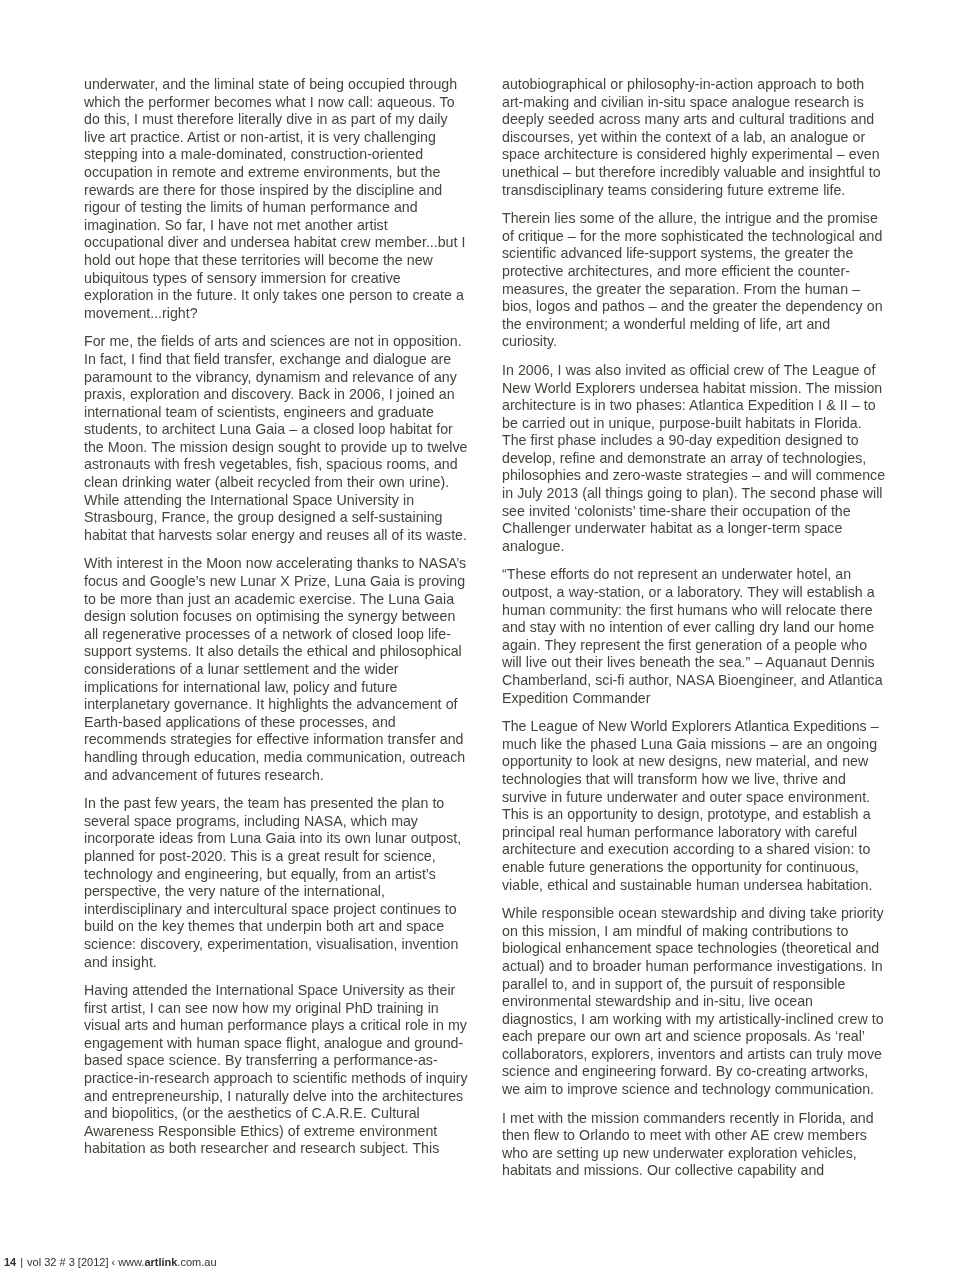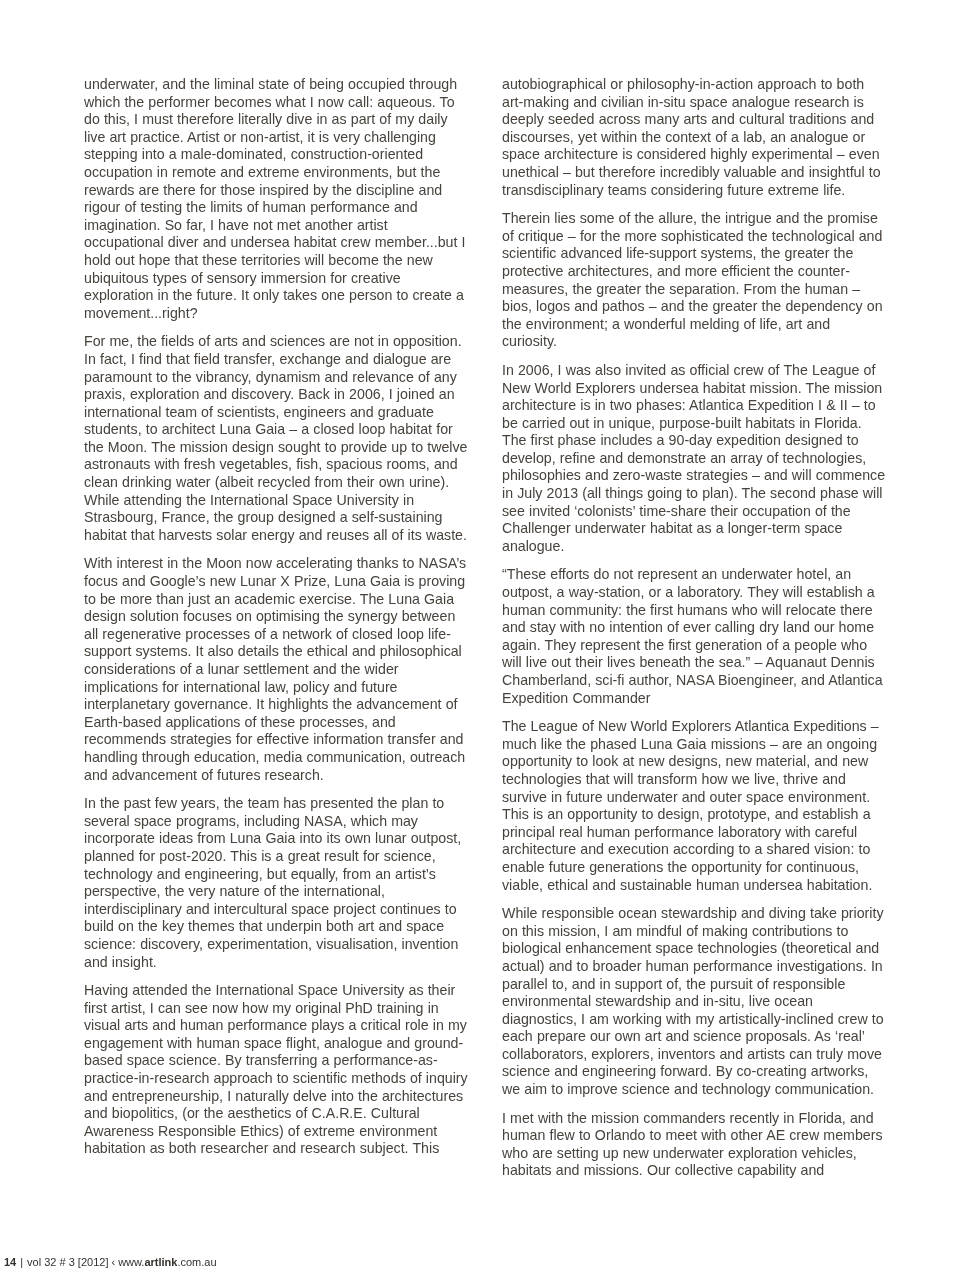--- a/index.html
+++ b/index.html
@@ -56,21 +56,21 @@
         <p class="para">In the past few years, the team has presented the plan to several space programs, including NASA, which may incorporate ideas from Luna Gaia into its own lunar outpost, planned for post-2020. This is a great result for science, technology and engineering, but equally, from an artist’s perspective, the very nature of the international, interdisciplinary and intercultural space project continues to build on the key themes that underpin both art and space science: discovery, experimentation, visualisation, invention and insight.</p>
         <p class="para">Having attended the International Space University as their first artist, I can see now how my original PhD training in visual arts and human performance plays a critical role in my engagement with human space flight, analogue and ground-based space science. By transferring a performance-as-practice-in-research approach to scientific methods of inquiry and entrepreneurship, I naturally delve into the architectures and biopolitics, (or the aesthetics of C.A.R.E. Cultural Awareness Responsible Ethics) of extreme environment habitation as both researcher and research subject. This</p>
       </div>
     <div class="col">
         <p class="para">autobiographical or philosophy-in-action approach to both art-making and civilian in-situ space analogue research is deeply seeded across many arts and cultural traditions and discourses, yet within the context of a lab, an analogue or space architecture is considered highly experimental – even unethical – but therefore incredibly valuable and insightful to transdisciplinary teams considering future extreme life.</p>
         <p class="para">Therein lies some of the allure, the intrigue and the promise of critique – for the more sophisticated the technological and scientific advanced life-support systems, the greater the protective architectures, and more efficient the counter-measures, the greater the separation. From the human – bios, logos and pathos – and the greater the dependency on the environment; a wonderful melding of life, art and curiosity.</p>
         <p class="para">In 2006, I was also invited as official crew of The League of New World Explorers undersea habitat mission. The mission architecture is in two phases: Atlantica Expedition I &amp; II – to be carried out in unique, purpose-built habitats in Florida. The first phase includes a 90-day expedition designed to develop, refine and demonstrate an array of technologies, philosophies and zero-waste strategies – and will commence in July 2013 (all things going to plan). The second phase will see invited ‘colonists’ time-share their occupation of the Challenger underwater habitat as a longer-term space analogue.</p>
         <p class="para">“These efforts do not represent an underwater hotel, an outpost, a way-station, or a laboratory. They will establish a human community: the first humans who will relocate there and stay with no intention of ever calling dry land our home again. They represent the first generation of a people who will live out their lives beneath the sea.” – Aquanaut Dennis Chamberland, sci-fi author, NASA Bioengineer, and Atlantica Expedition Commander</p>
         <p class="para">The League of New World Explorers Atlantica Expeditions – much like the phased Luna Gaia missions – are an ongoing opportunity to look at new designs, new material, and new technologies that will transform how we live, thrive and survive in future underwater and outer space environment. This is an opportunity to design, prototype, and establish a principal real human performance laboratory with careful architecture and execution according to a shared vision: to enable future generations the opportunity for continuous, viable, ethical and sustainable human undersea habitation.</p>
         <p class="para">While responsible ocean stewardship and diving take priority on this mission, I am mindful of making contributions to biological enhancement space technologies (theoretical and actual) and to broader human performance investigations. In parallel to, and in support of, the pursuit of responsible environmental stewardship and in-situ, live ocean diagnostics, I am working with my artistically-inclined crew to each prepare our own art and science proposals. As ‘real’ collaborators, explorers, inventors and artists can truly move science and engineering forward. By co-creating artworks, we aim to improve science and technology communication.</p>
-        <p class="para">I met with the mission commanders recently in Florida, and human flew to Orlando to meet with other AE crew members who are setting up new underwater exploration vehicles, habitats and missions. Our collective capability and</p>
+        <p class="para">I met with the mission commanders recently in Florida, and then flew to Orlando to meet with other AE crew members who are setting up new underwater exploration vehicles, habitats and missions. Our collective capability and</p>
       </div>
   </div>
 
   <div class="footer">
     <span class="bold">14</span><span class="sep">|</span><span>vol 32 # 3 [2012]</span><span class="arrow">‹</span><span>www.</span><span class="bold">artlink</span><span>.com.au</span>
   </div>
 
 </div>
 
 </body></html>

